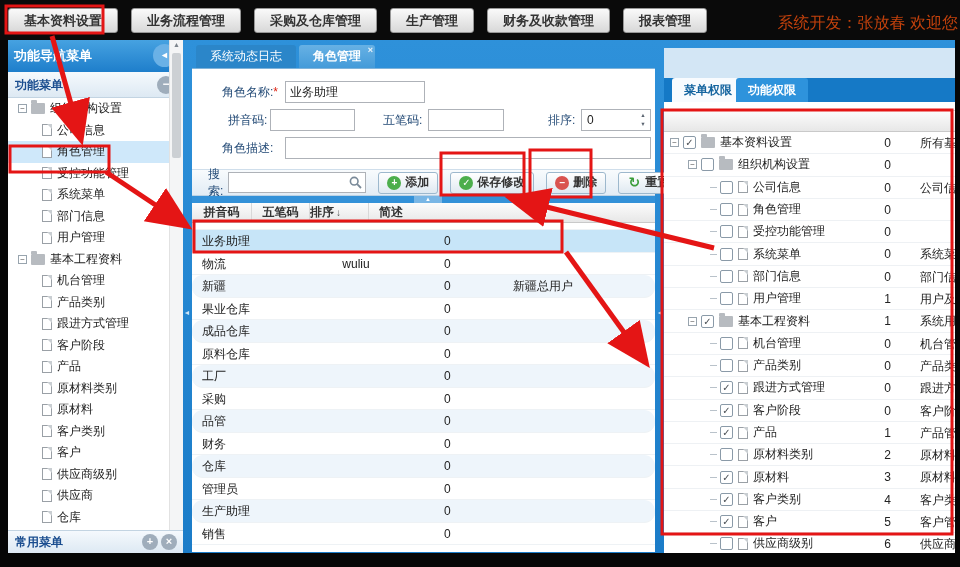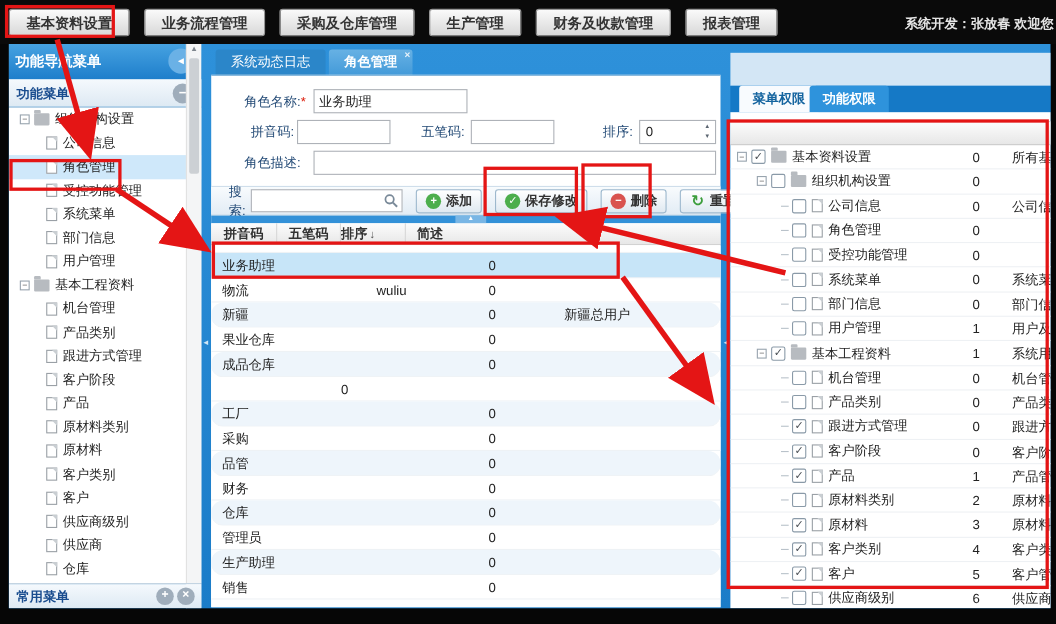--- a/index.html
+++ b/index.html
@@ -5,21 +5,21 @@
   * { box-sizing: border-box; margin:0; padding:0; }
   html,body { width:960px; height:567px; }
   body { position:relative; overflow:hidden; background:#060606;
          font-family:"Liberation Sans","DejaVu Sans",sans-serif; font-size:12px; color:#222; }
 
   
   .menubar { position:absolute; left:0; top:0; width:960px; height:40px; background:#0a0a0a; }
   .menu-items { position:absolute; left:8px; top:8px; display:flex; gap:13px; }
   .menu-btn { height:25px; padding:0 15px; line-height:23px; font-size:13px; font-weight:bold; color:#333;
     background:linear-gradient(#fafafa,#d8d8d8); border:1px solid #979797; border-radius:3px; white-space:nowrap; }
-  .sysinfo { position:absolute; right:2px; top:13px; color:#e5e5e5; font-size:12px; white-space:nowrap;font-weight:bold; }
+  .sysinfo { position:absolute; right:2px; top:13px; color:#c2410c; font-size:16px; white-space:nowrap; }
 
   
   .app { position:absolute; left:8px; top:40px; width:947px; height:513px;
          background:linear-gradient(180deg,#2e91da,#1b7cc8); overflow:hidden; }
 
   
   .sidebar { position:absolute; left:0; top:0; width:175px; height:513px; }
   .sb-header { position:absolute; left:0; top:0; right:0; height:32px;
     background:linear-gradient(#46a2e1,#1e7ecb); color:#fff; font-weight:bold; font-size:13px;
     line-height:32px; padding-left:6px; }
@@ -378,20 +378,21 @@
             <div class="gc c5"></div>
           </div>
           <div class="grid-row alt">
             <div class="gc c1">成品仓库</div>
             <div class="gc c2"></div>
             <div class="gc c3"></div>
             <div class="gc c4">0</div>
             <div class="gc c5"></div>
           </div>
           <div class="grid-row">
+            <div class="gc c1">原料仓库</div>
             <div class="gc c2"></div>
             <div class="gc c3"></div>
             <div class="gc c4">0</div>
             <div class="gc c5"></div>
           </div>
           <div class="grid-row alt">
             <div class="gc c1">工厂</div>
             <div class="gc c2"></div>
             <div class="gc c3"></div>
             <div class="gc c4">0</div>

